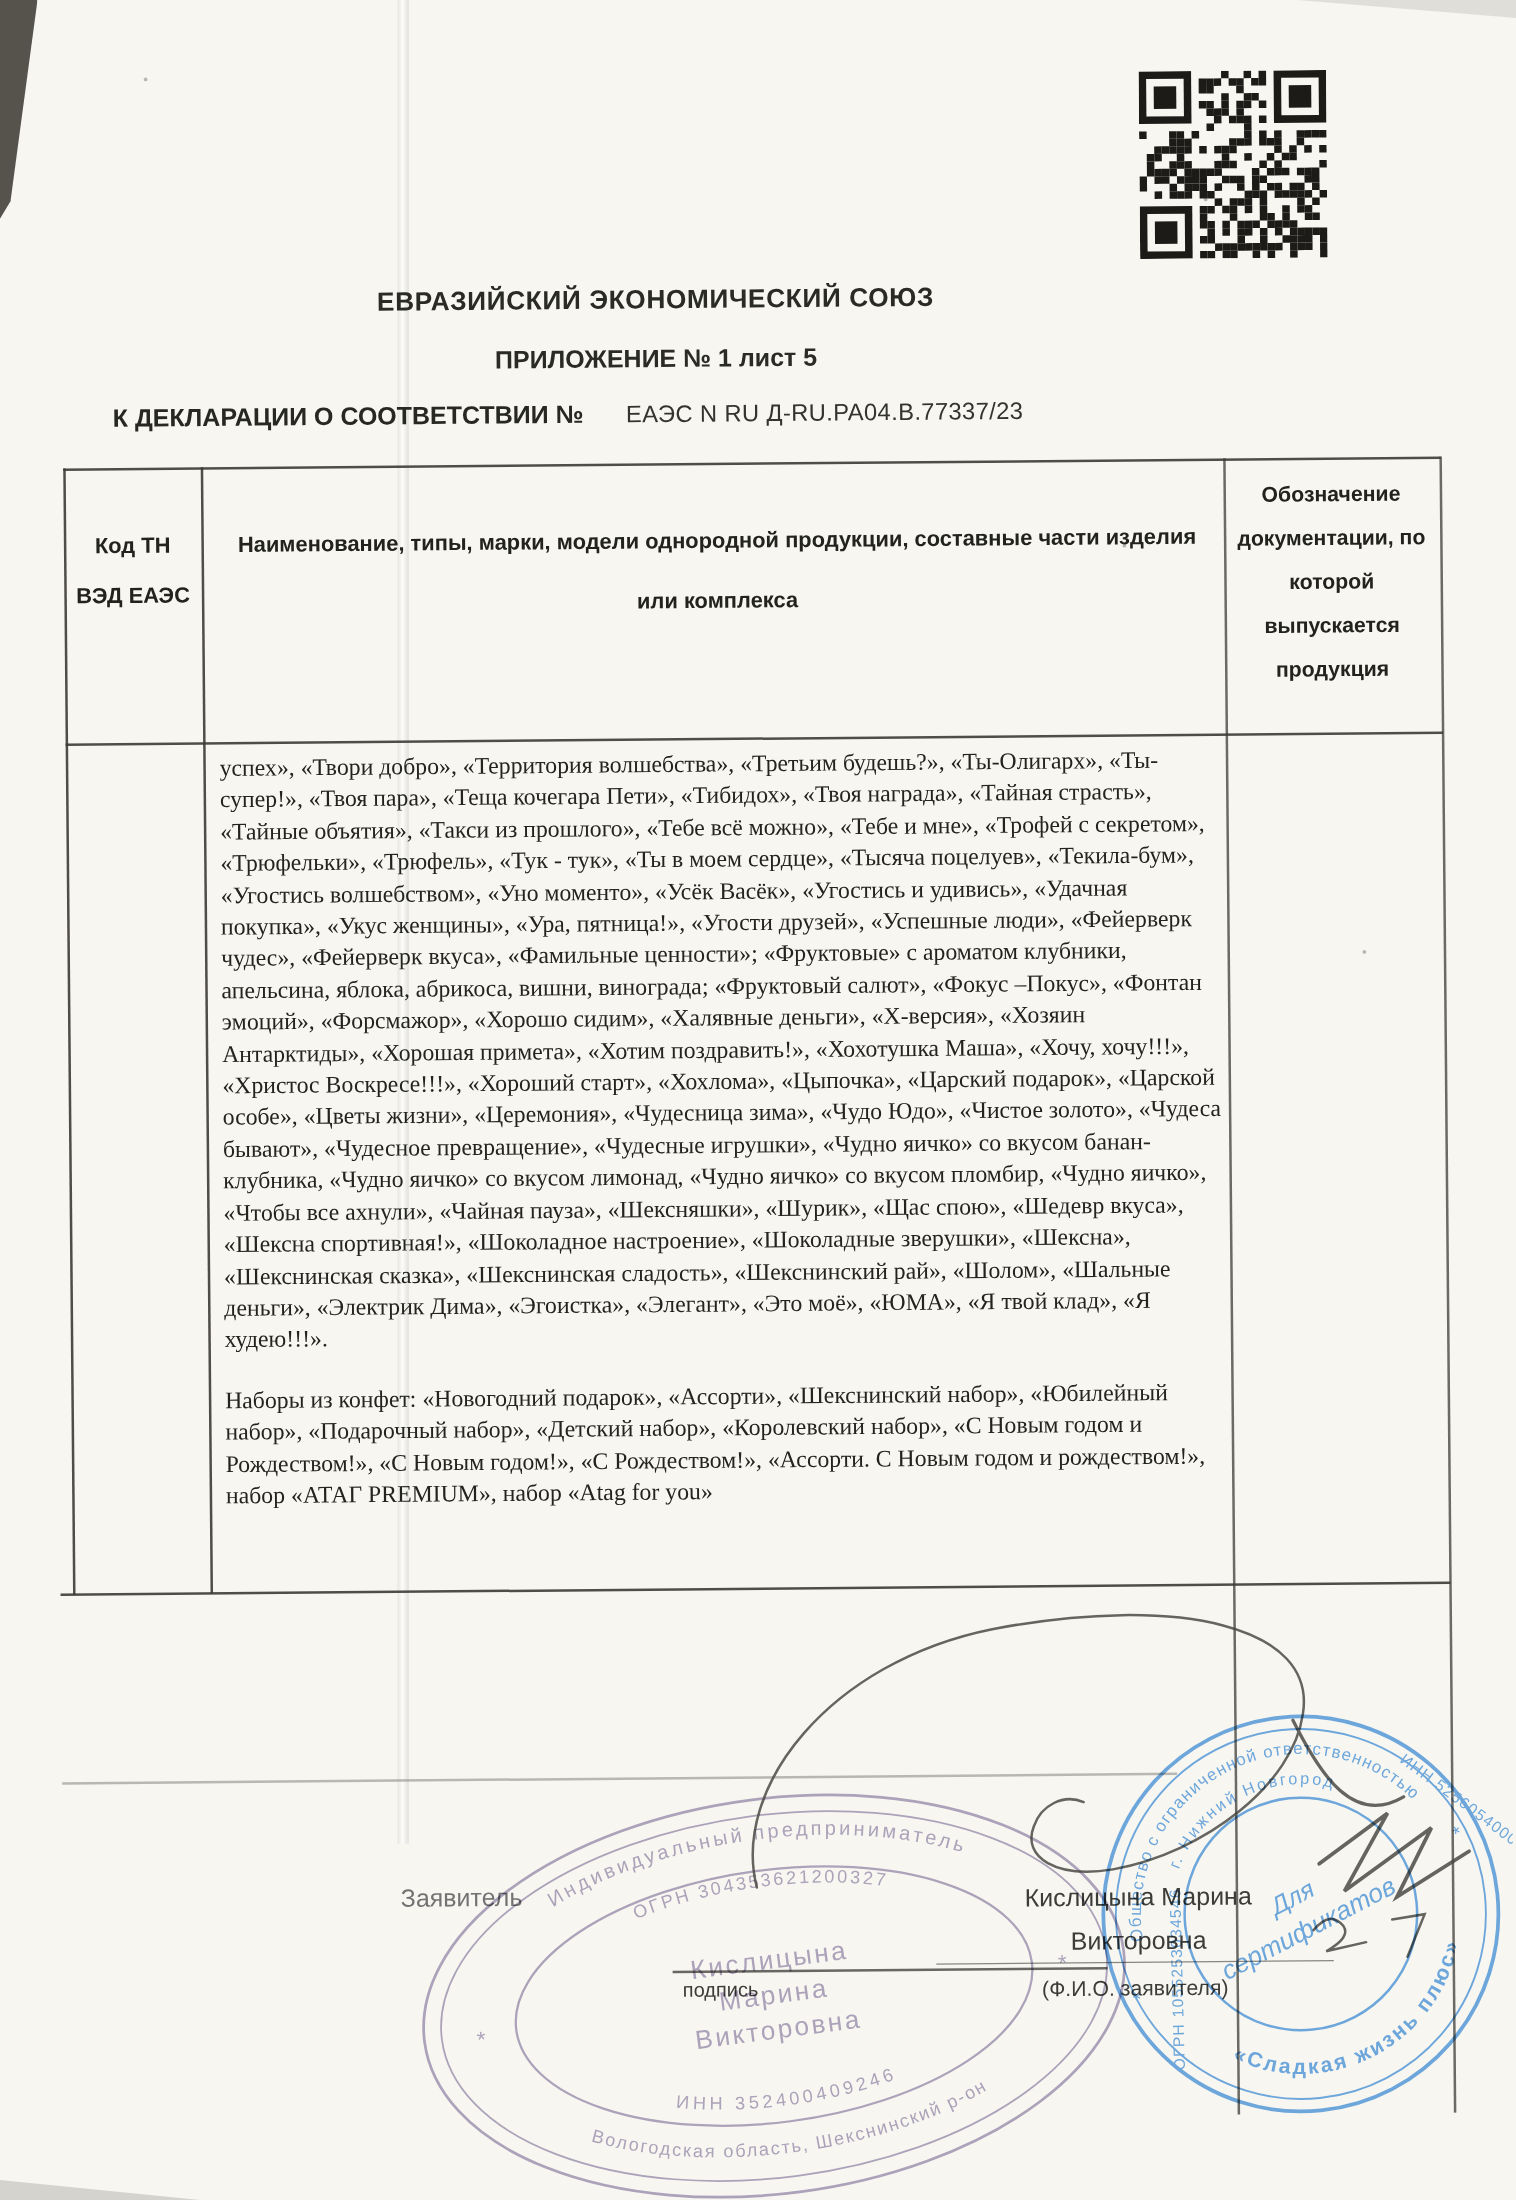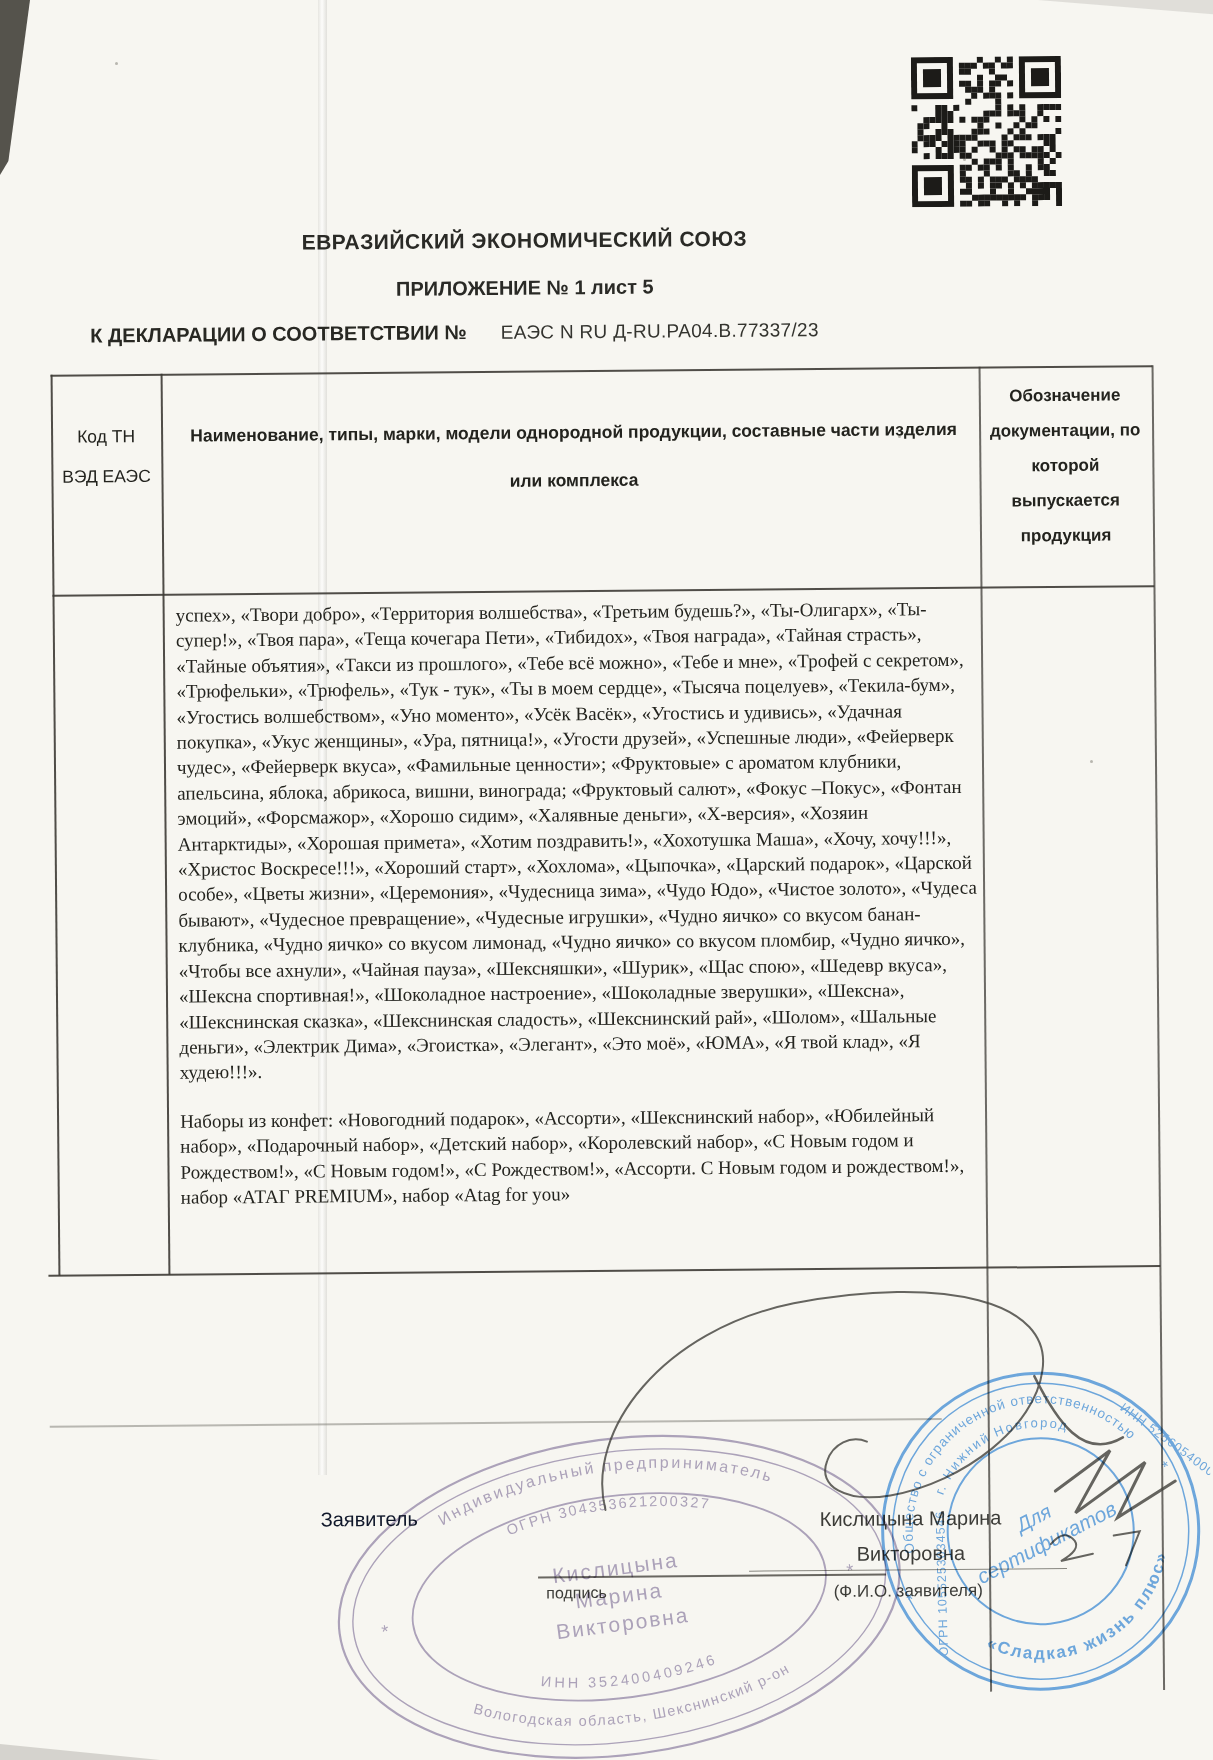--- a/index.html
+++ b/index.html
@@ -44,36 +44,36 @@
   .decl-line{left:95px;top:320px;width:1060px;font-size:20px;white-space:nowrap;}
   .decl-label{font-weight:bold;color:#282823;}
   .decl-number{font-weight:normal;font-size:19px;margin-left:34px;color:#34342f;letter-spacing:.3px;}
   
   .hline,.vline{background:#3d3b35;opacity:.9;}
   .hline{height:2px;}
   .vline{width:1.6px;}
   
   .cell-head{color:#23231e;}
   .c1-head{left:62px;top:412px;width:96px;text-align:center;
-    font-size:17.5px;font-weight:400;line-height:40px;}
+    font-size:17.5px;font-weight:700;line-height:40px;}
   .c2-head{left:185px;top:408px;width:785px;text-align:center;
     font-size:17.5px;font-weight:bold;line-height:48px;}
   .c3-head{left:988px;top:382px;width:162px;text-align:center;
     font-size:17px;font-weight:bold;line-height:35px;}
   .body-text{
     left:178px;top:599px;width:802px;
     font-family:"Liberation Serif",serif;
     font-size:19px;line-height:25.4px;color:#24241f;
     text-align:left;
   }
   .body-text p{margin:0;}
   .body-text p + p{margin-top:23px;}
   .faint-line{left:45px;top:1421px;width:892px;height:1.5px;background:#85837b;opacity:.55;}
   
-  .applicant-label{left:315px;top:1506px;font-size:20px;color:#0f172a;}
+  .applicant-label{left:315px;top:1506px;font-size:20px;color:#737373;}
   .sig-line{left:532px;top:1576px;width:348px;height:1.6px;background:#504e48;opacity:.85;}
   .sig-caption{left:540px;top:1584px;font-size:16px;color:#3c3c38;}
   .fio-name{left:740px;top:1504px;width:330px;text-align:center;
     font-size:20px;line-height:35px;color:#3c3c38;}
   .fio-line{left:743px;top:1572px;width:318px;height:1.3px;background:#6d6b64;opacity:.8;}
   .fio-caption{left:743px;top:1584px;width:318px;text-align:center;font-size:17px;color:#3c3c38;}
   .stamp{mix-blend-mode:multiply;}
 </style>
 </head>
 <body>

